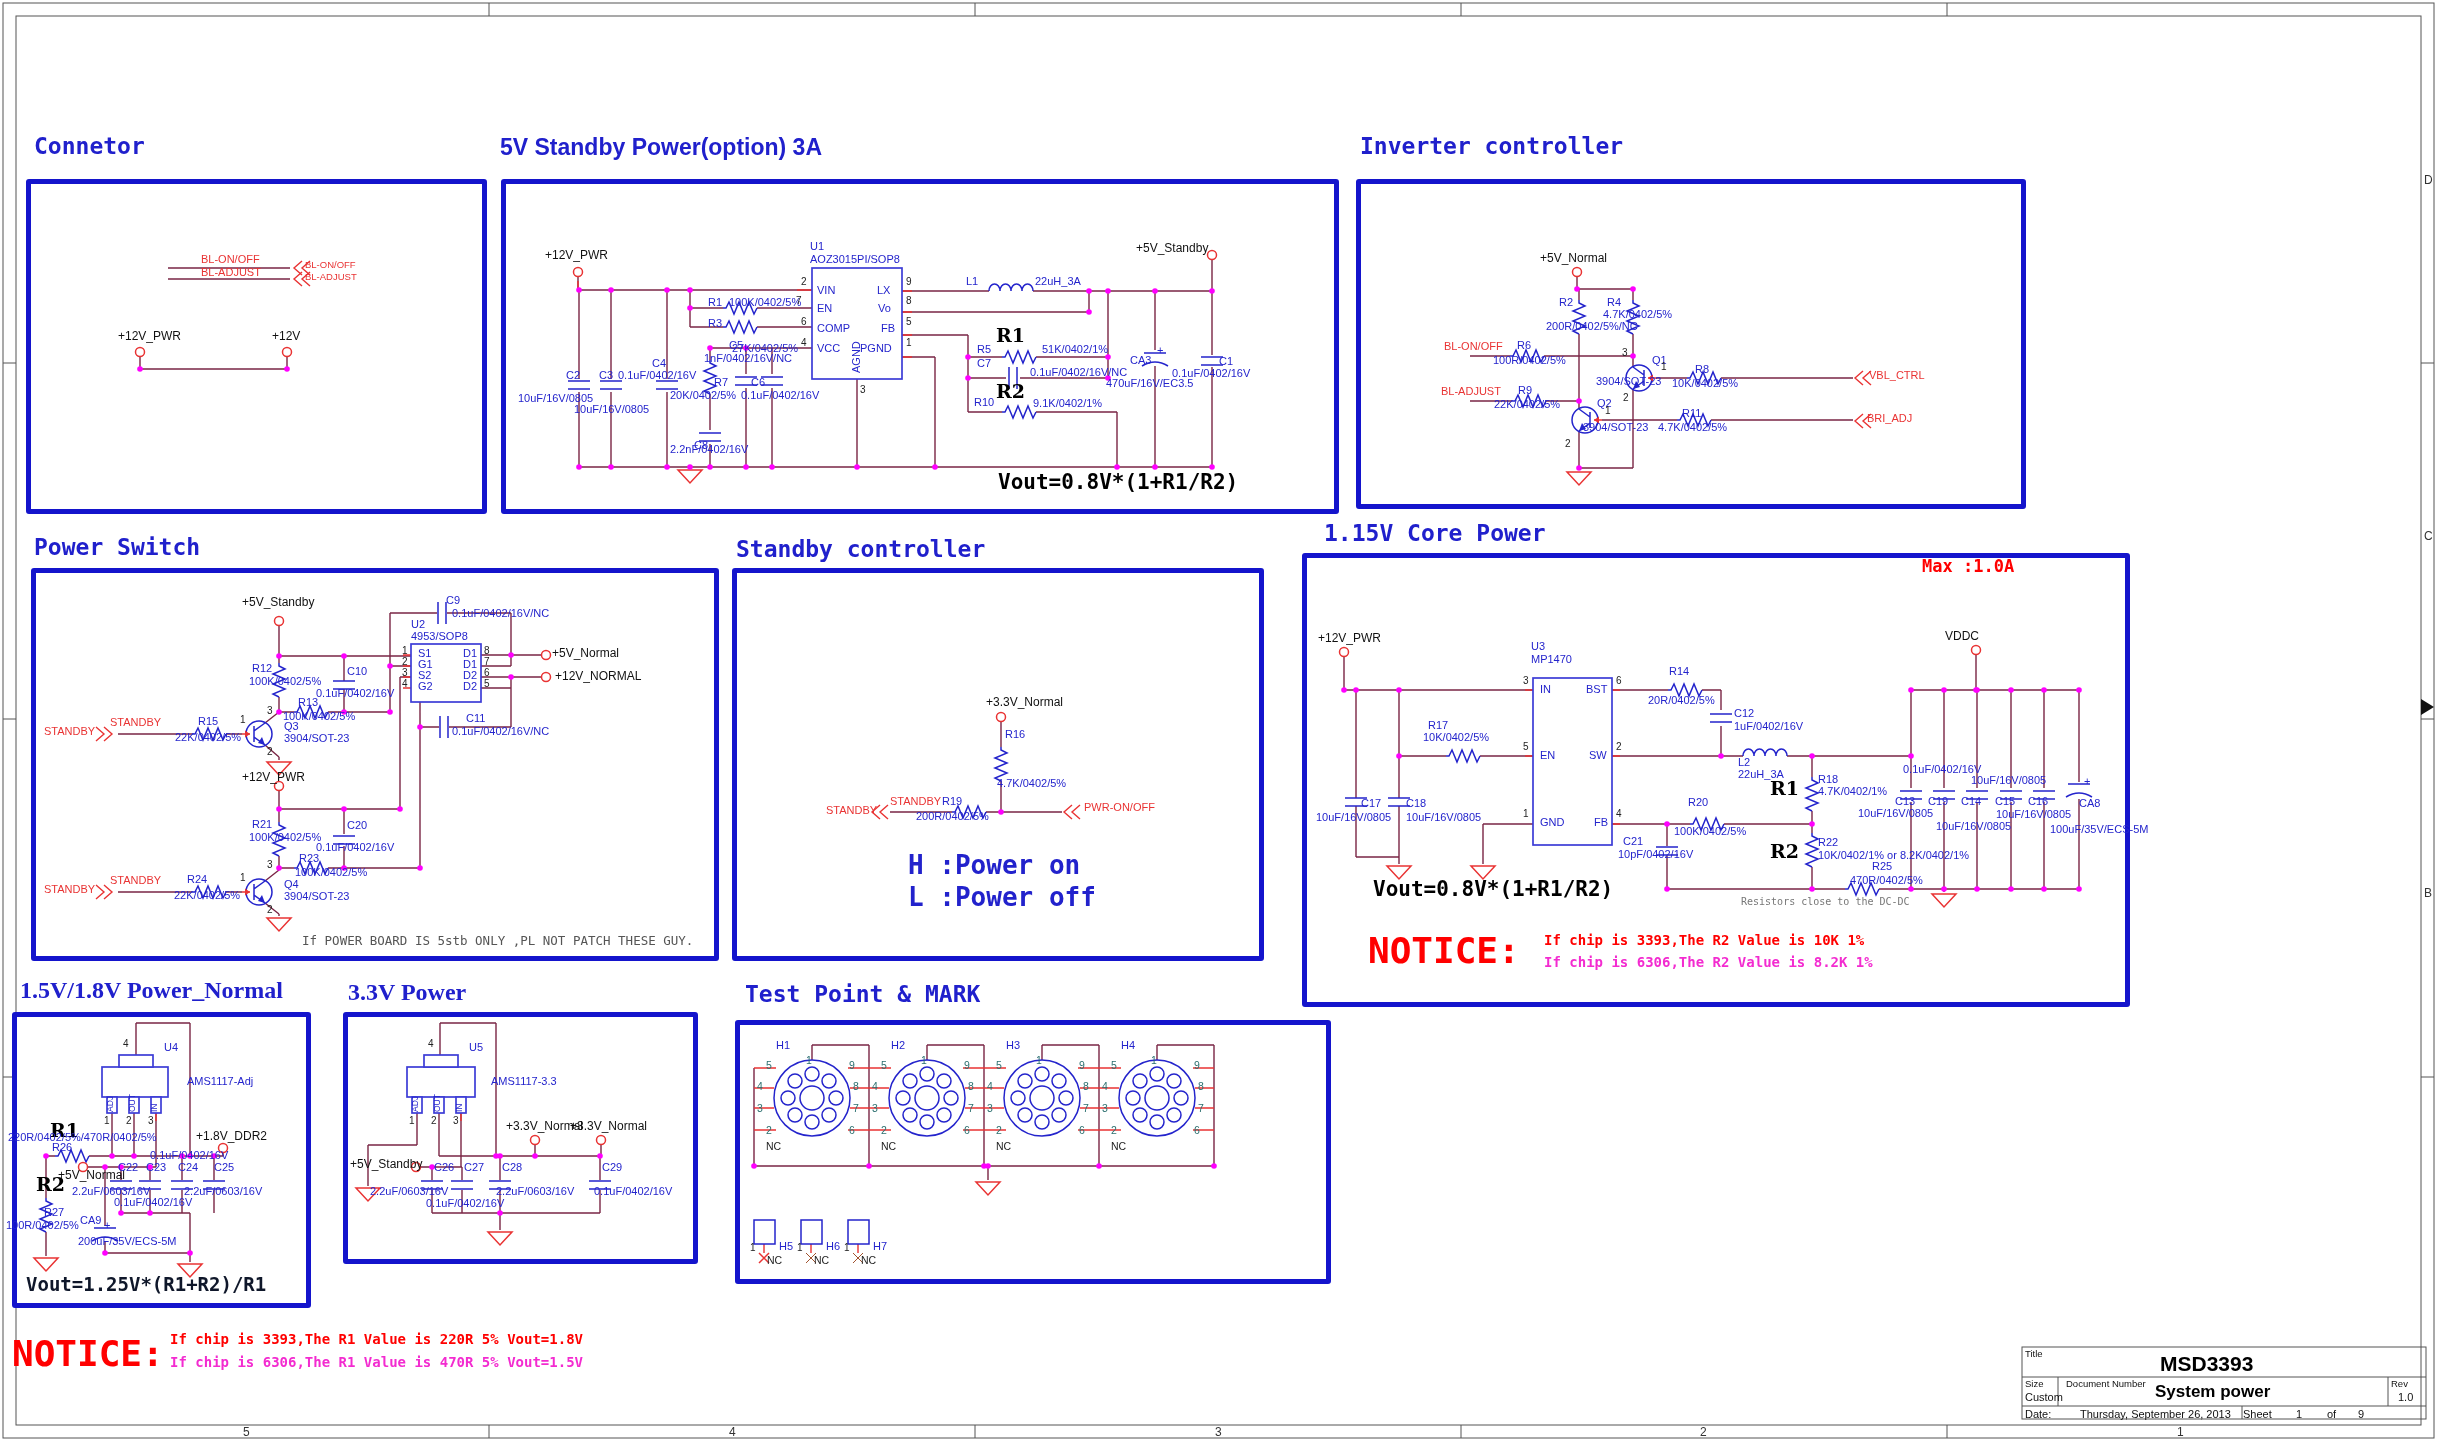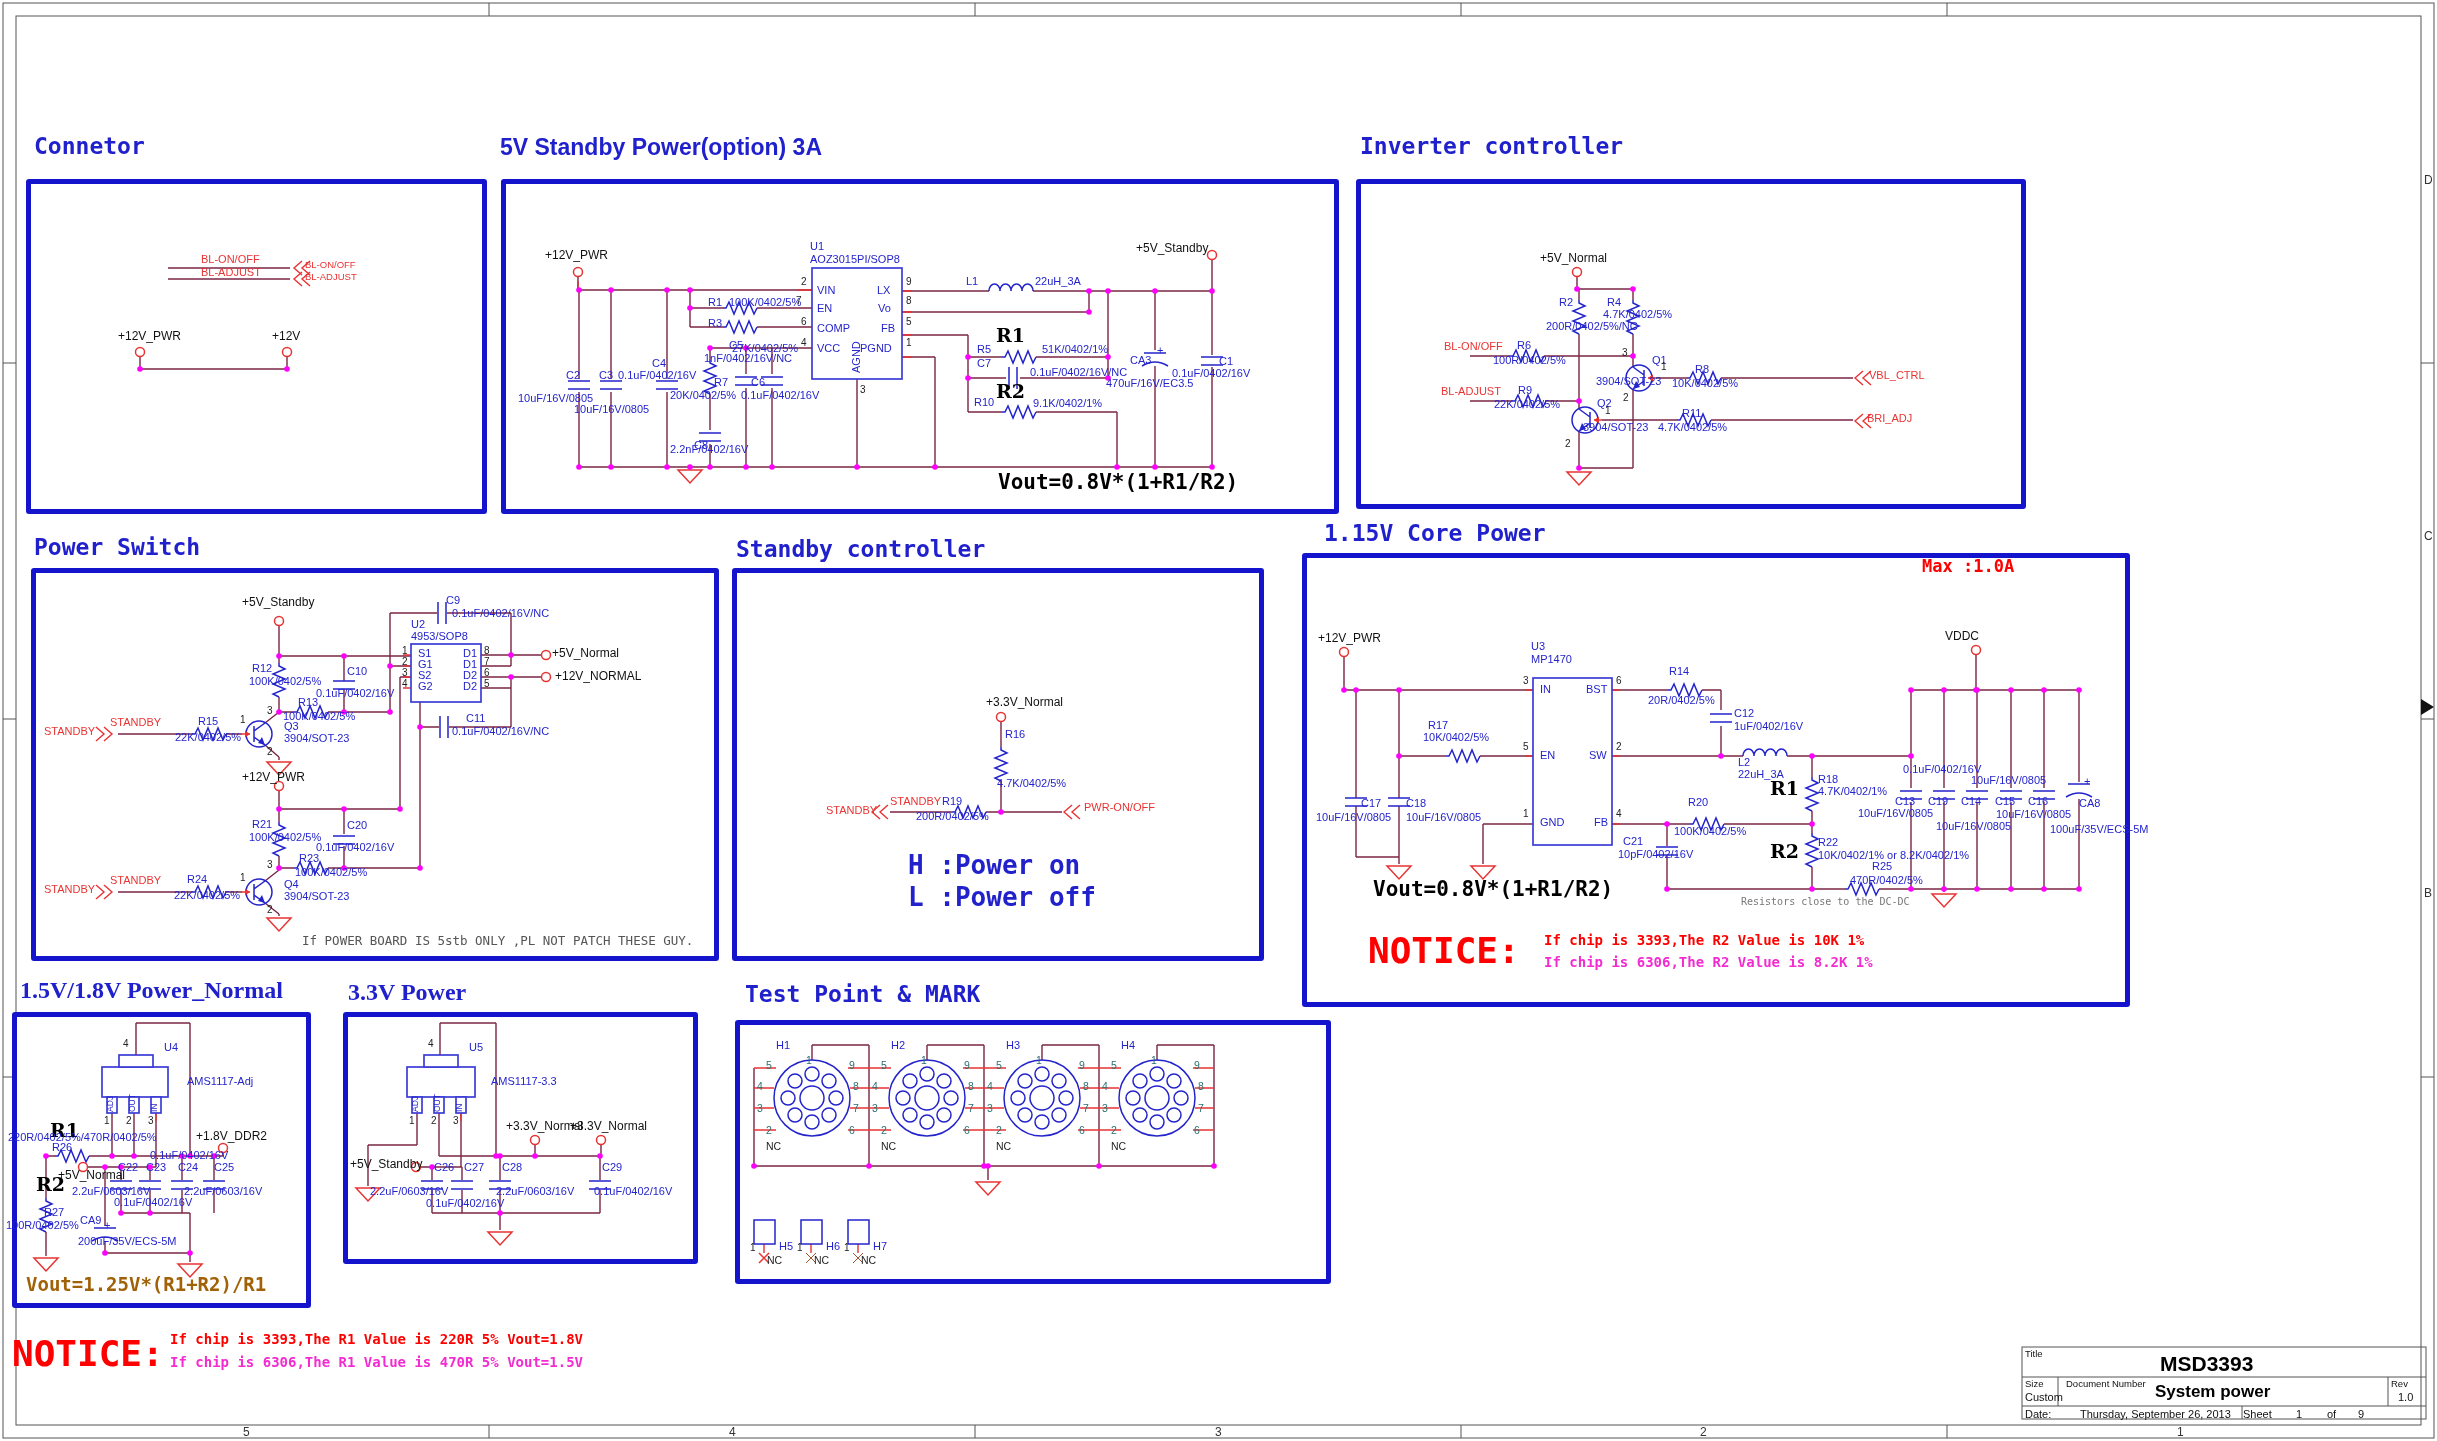--- a/index.html
+++ b/index.html
@@ -27,21 +27,21 @@
   .lb{position:absolute;white-space:pre;line-height:1;}
   .net{font-size:12px;color:#111}
   .comp{font-size:11px;color:#2424cc}
   .sig{font-size:11px;color:#e93333}
   .sig2{font-size:9.5px;color:#e93333}
   .pin{font-size:10px;color:#222}
   .pint{font-size:10.5px;color:#2a6f6f}
   .ncl{font-size:10.5px;color:#222}
   .big{font-size:19px;font-weight:700;color:#000;font-family:"DejaVu Serif",serif}
   .eq{font-size:21px;font-weight:700;color:#000;font-family:"DejaVu Sans Mono",monospace}
-  .eqs{font-size:19px;font-weight:700;color:#a16207;font-family:"DejaVu Sans Mono",monospace}
+  .eqs{font-size:19px;font-weight:700;color:#0f172a;font-family:"DejaVu Sans Mono",monospace}
   .nb{font-size:36px;font-weight:700;color:#ff0000;font-family:"DejaVu Sans Mono",monospace}
   .nr{font-size:14px;font-weight:700;color:#ff0000;font-family:"DejaVu Sans Mono",monospace}
   .nm{font-size:14px;font-weight:700;color:#f32bd0;font-family:"DejaVu Sans Mono",monospace}
   .hl{font-size:26px;font-weight:700;color:#2222cc;font-family:"DejaVu Sans Mono",monospace}
   .gr{font-size:12.5px;color:#555;font-family:"DejaVu Sans Mono",monospace}
   .grs{font-size:10px;color:#777;font-family:"DejaVu Sans Mono",monospace}
   .mx{font-size:17px;font-weight:700;color:#ff0000;font-family:"DejaVu Sans Mono",monospace}
   .zone{font-size:12px;color:#333}
   .tbs{font-size:9.5px;color:#111}
   .tbs2{font-size:11px;color:#111}

